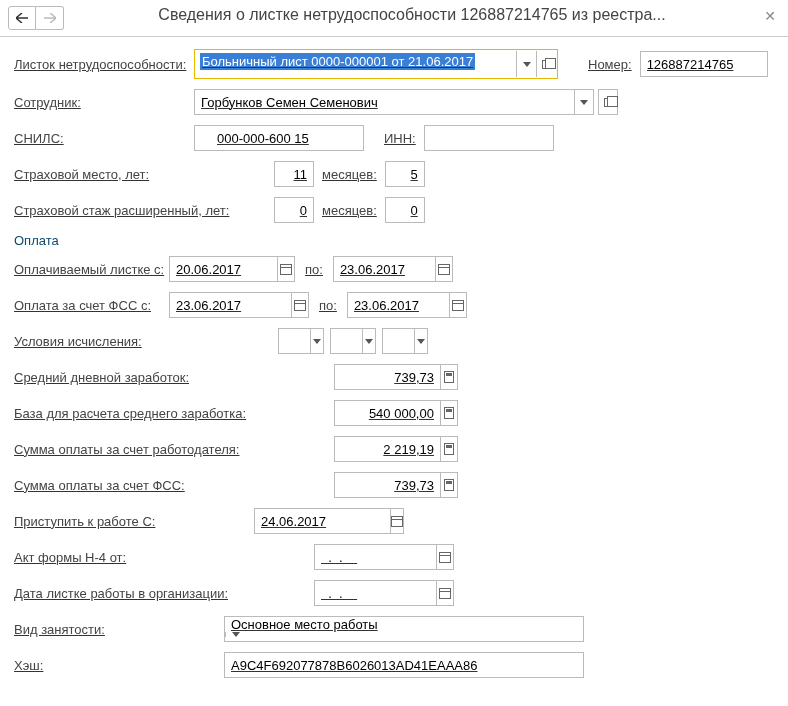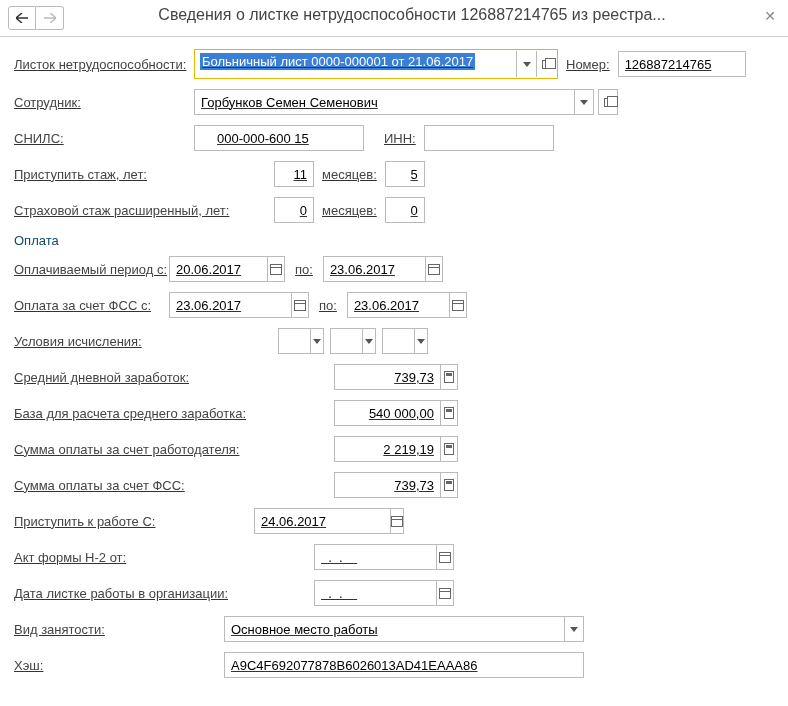--- a/index.html
+++ b/index.html
@@ -178,21 +178,21 @@
           <span class="selected-text">Больничный лист 0000-000001 от 21.06.2017</span>
         </div>
         <div class="field-btn">
             <div class="chev-down"></div>
           </div>
         <div class="field-btn">
             <div class="open-icon"></div>
           </div>
       </div>
     </div>
-    <div class="lbl" style="margin-left:8px">Номер:</div>
+    <div class="lbl" style="margin-left:30px">Номер:</div>
     <div class="field" style="width:128px; margin-left:8px;">
       <input class="field-input" value="126887214765" style="">
     </div>
   </div>
 
   <div class="row">
     <div class="lbl" style="width:180px">Сотрудник:</div>
     <div class="field" style="width:400px;">
       <input class="field-input" value="Горбунков Семен Семенович" style="">
       <div class="field-btn">
@@ -209,21 +209,21 @@
     <div class="field" style="width:170px;padding-left:16px;">
       <input class="field-input" value="000-000-600 15" style="">
     </div>
     <div class="lbl" style="margin-left:20px; width:40px">ИНН:</div>
     <div class="field" style="width:130px;">
       <input class="field-input" value="" style="">
     </div>
   </div>
 
   <div class="row">
-    <div class="lbl" style="width:260px">Приступить стаж, лет:</div>
+    <div class="lbl" style="width:260px">Страховой место, лет:</div>
     <div class="field" style="width:40px;">
       <input class="field-input right" value="11" style="">
     </div>
     <div class="lbl" style="margin:0 8px">месяцев:</div>
     <div class="field" style="width:40px;">
       <input class="field-input right" value="5" style="">
     </div>
   </div>
 
   <div class="row">
@@ -233,22 +233,22 @@
     </div>
     <div class="lbl" style="margin:0 8px">месяцев:</div>
     <div class="field" style="width:40px;">
       <input class="field-input right" value="0" style="">
     </div>
   </div>
 
   <div class="section-title">Оплата</div>
 
   <div class="row">
-    <div class="lbl" style="width:155px">Оплачиваемый период с:</div>
-    <div class="field" style="width:116px;">
+    <div class="lbl" style="width:155px">Оплачиваемый листке с:</div>
+    <div class="field" style="width:126px;">
       <input class="field-input" value="20.06.2017" style="">
       <div class="field-btn">
           <div class="cal-icon"></div>
         </div>
     </div>
     <div class="lbl" style="margin:0 10px">по:</div>
     <div class="field" style="width:120px;">
       <input class="field-input" value="23.06.2017" style="">
       <div class="field-btn">
           <div class="cal-icon"></div>
@@ -340,42 +340,42 @@
     <div class="lbl" style="width:240px">Приступить к работе С:</div>
     <div class="field" style="width:150px;gap:47px;">
       <input class="field-input" value="24.06.2017" style="">
       <div class="field-btn">
           <div class="cal-icon"></div>
         </div>
     </div>
   </div>
 
   <div class="row">
-    <div class="lbl" style="width:300px">Акт формы Н-2 от:</div>
+    <div class="lbl" style="width:300px">Акт формы Н-4 от:</div>
     <div class="field" style="width:140px;">
       <input class="field-input" value="  .  .    " style="">
       <div class="field-btn">
           <div class="cal-icon"></div>
         </div>
     </div>
   </div>
 
   <div class="row">
     <div class="lbl" style="width:300px">Дата листке работы в организации:</div>
     <div class="field" style="width:140px;">
       <input class="field-input" value="  .  .    " style="">
       <div class="field-btn">
           <div class="cal-icon"></div>
         </div>
     </div>
   </div>
 
   <div class="row">
     <div class="lbl" style="width:210px">Вид занятости:</div>
-    <div class="field" style="width:360px;">
+    <div class="field" style="width:360px;flex-direction:column;">
       <input class="field-input" value="Основное место работы" style="">
       <div class="field-btn">
           <div class="chev-down"></div>
         </div>
     </div>
   </div>
 
   <div class="row">
     <div class="lbl" style="width:210px">Хэш:</div>
     <div class="field" style="width:360px;">

